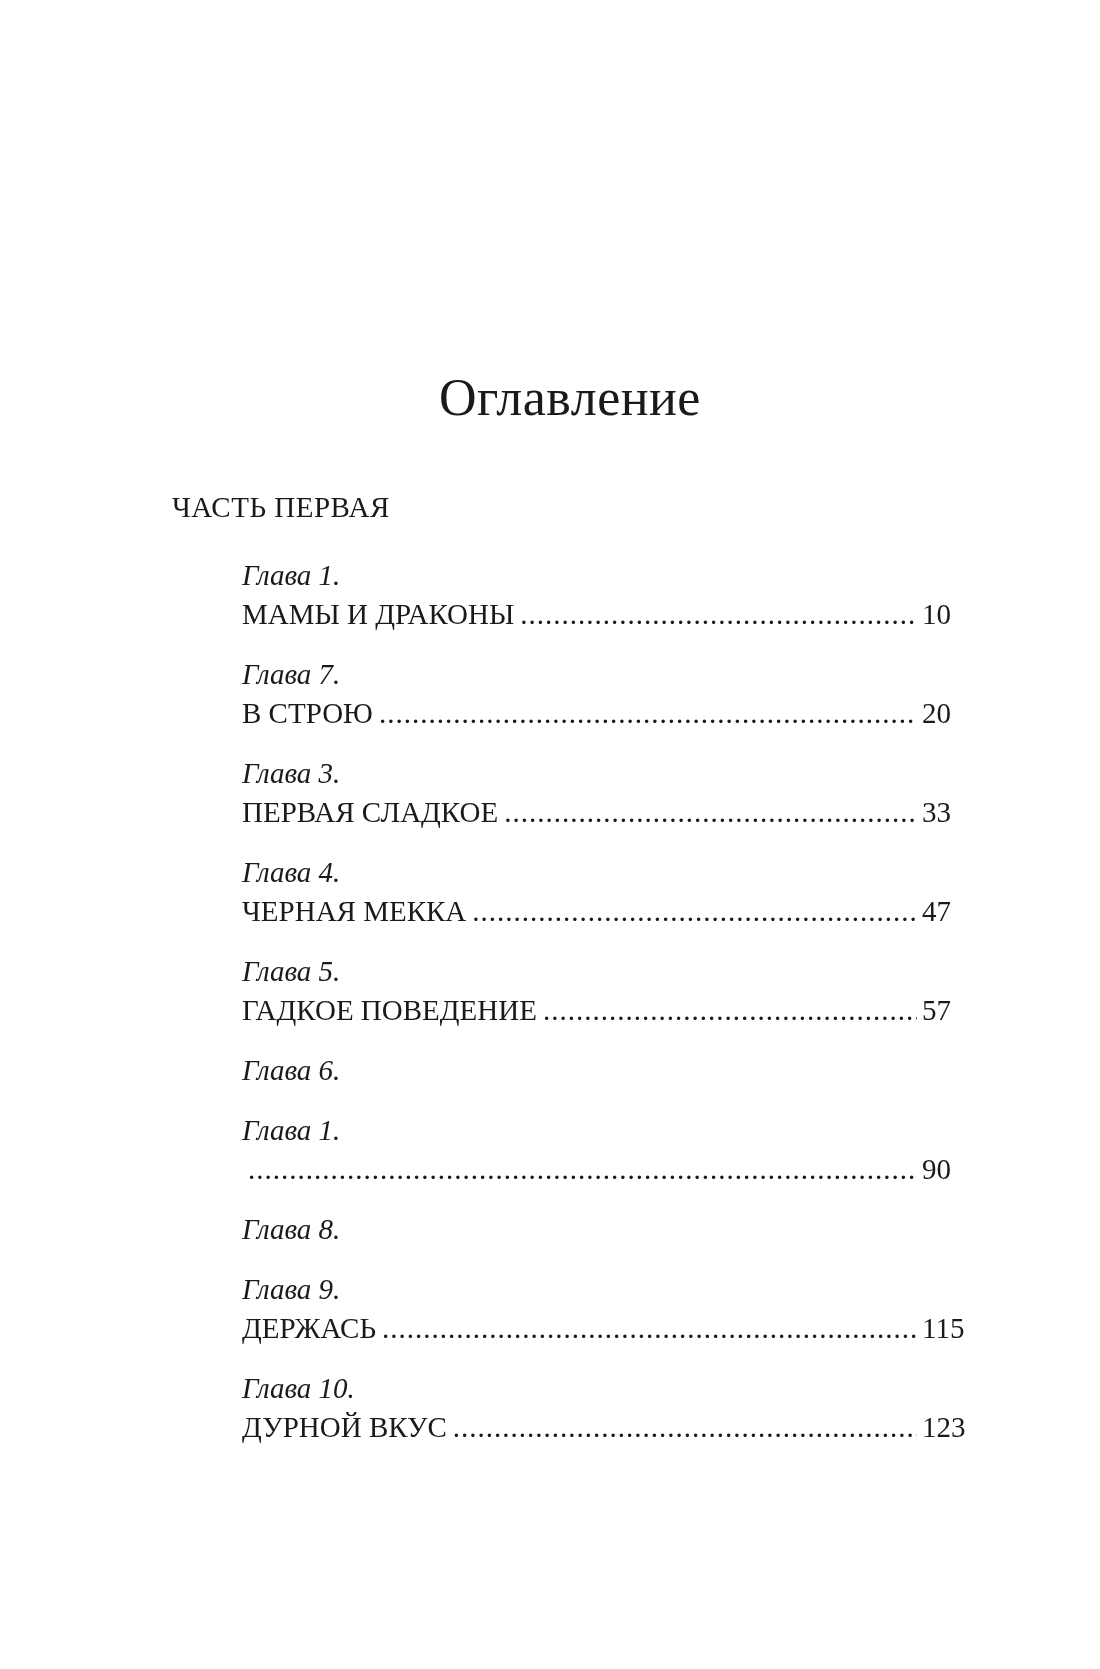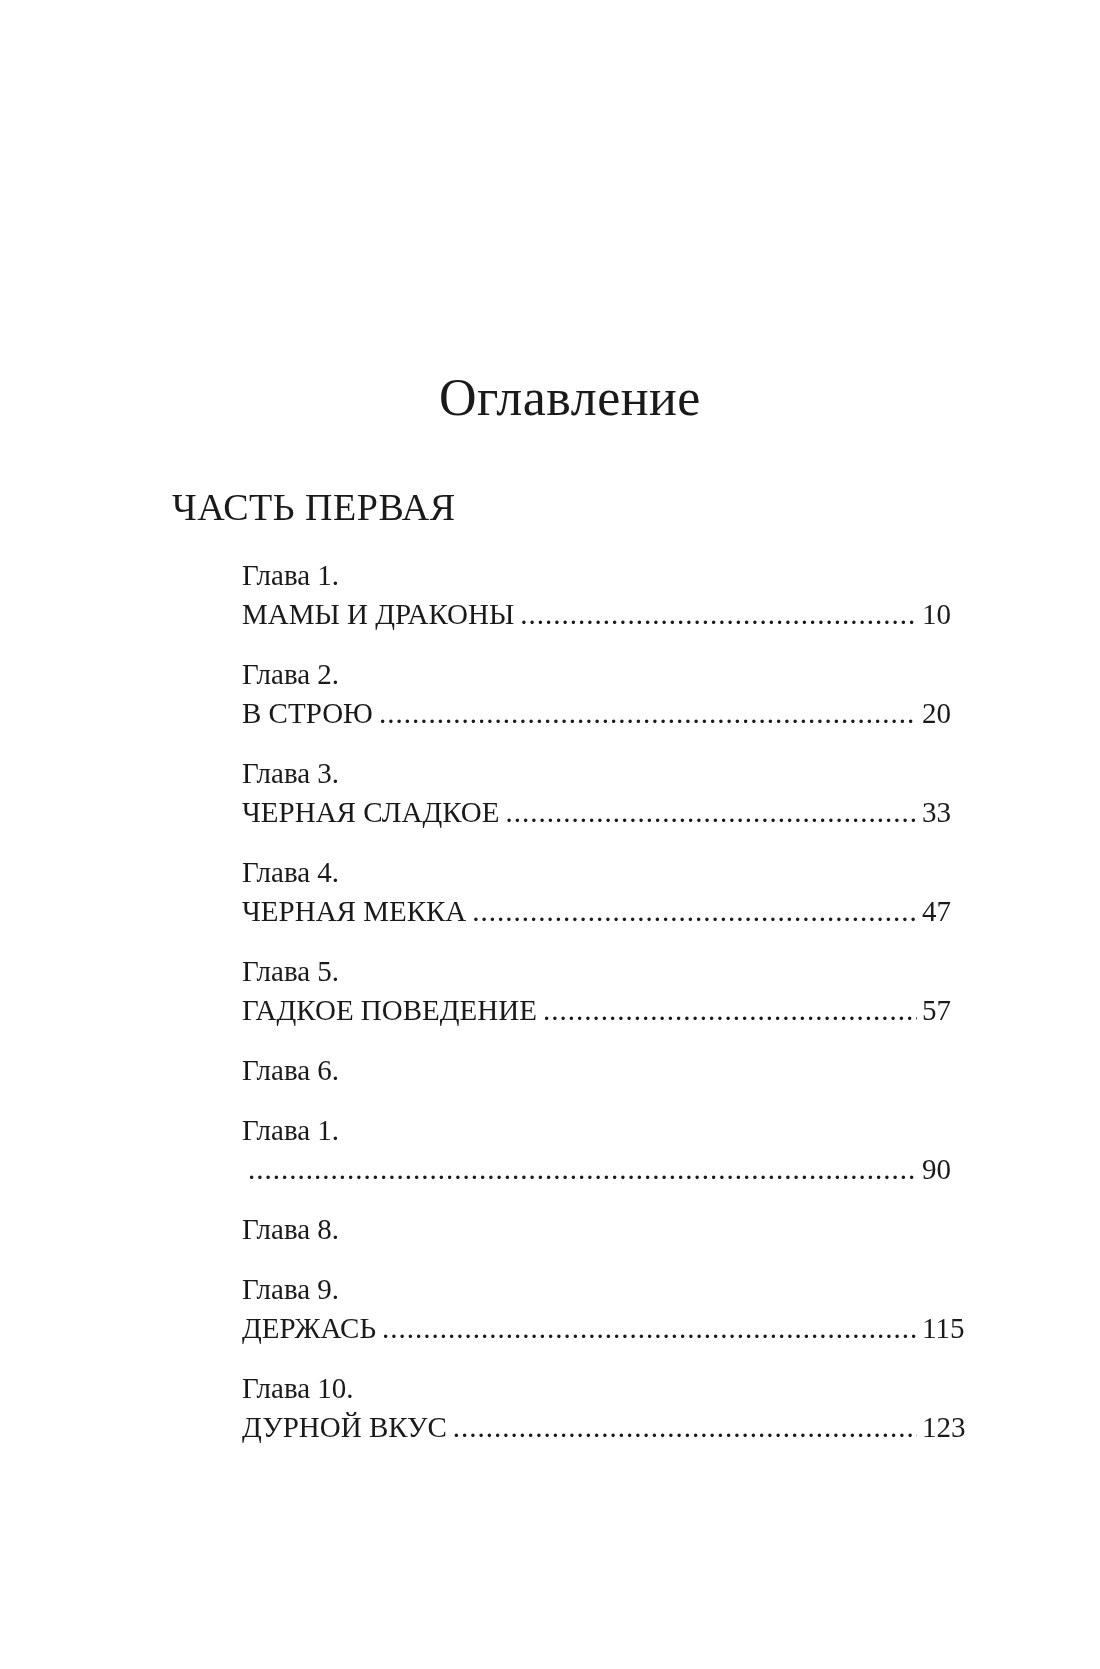--- a/index.html
+++ b/index.html
@@ -24,36 +24,37 @@
   }
   .toc-title {
     font-size: 52px;
     line-height: 56px;
     text-align: center;
     font-weight: 400;
     letter-spacing: 0.5px;
   }
   .part-heading {
     margin-top: 62px;
-    font-size: 38px;
+    font-size: 29px;
     line-height: 39px;
     font-weight: 400;
     letter-spacing: 0.5px;
   }
   .entries {
     list-style: none;
     margin: 29px 0 0 70px;
     padding: 0;
   }
   .entry {
     margin-bottom: 21px;
   }
   .entry-chapter {
     font-size: 29px;
     line-height: 39px;
+    font-style: italic;
   }
   .entry-title-line {
     display: flex;
     align-items: baseline;
     font-size: 29px;
     line-height: 39px;
   }
   .chapter-title {
     flex: 0 0 auto;
     white-space: nowrap;
@@ -89,32 +90,32 @@
   <li class="entry">
     <div class="entry-chapter">Глава 1.</div>
     <div class="entry-title-line">
       <span class="chapter-title">МАМЫ И ДРАКОНЫ</span>
       <span class="leader"></span>
       <span class="page-num">10</span>
     </div>
   </li>
 
   <li class="entry">
-    <div class="entry-chapter">Глава 2.</div>
+    <div class="entry-chapter">Глава 7.</div>
     <div class="entry-title-line">
       <span class="chapter-title">В СТРОЮ</span>
       <span class="leader"></span>
       <span class="page-num">20</span>
     </div>
   </li>
 
   <li class="entry">
     <div class="entry-chapter">Глава 3.</div>
     <div class="entry-title-line">
-      <span class="chapter-title">ЧЕРНАЯ СЛАДКОЕ</span>
+      <span class="chapter-title">ПЕРВАЯ СЛАДКОЕ</span>
       <span class="leader"></span>
       <span class="page-num">33</span>
     </div>
   </li>
 
   <li class="entry">
     <div class="entry-chapter">Глава 4.</div>
     <div class="entry-title-line">
       <span class="chapter-title">ЧЕРНАЯ МЕККА</span>
       <span class="leader"></span>

